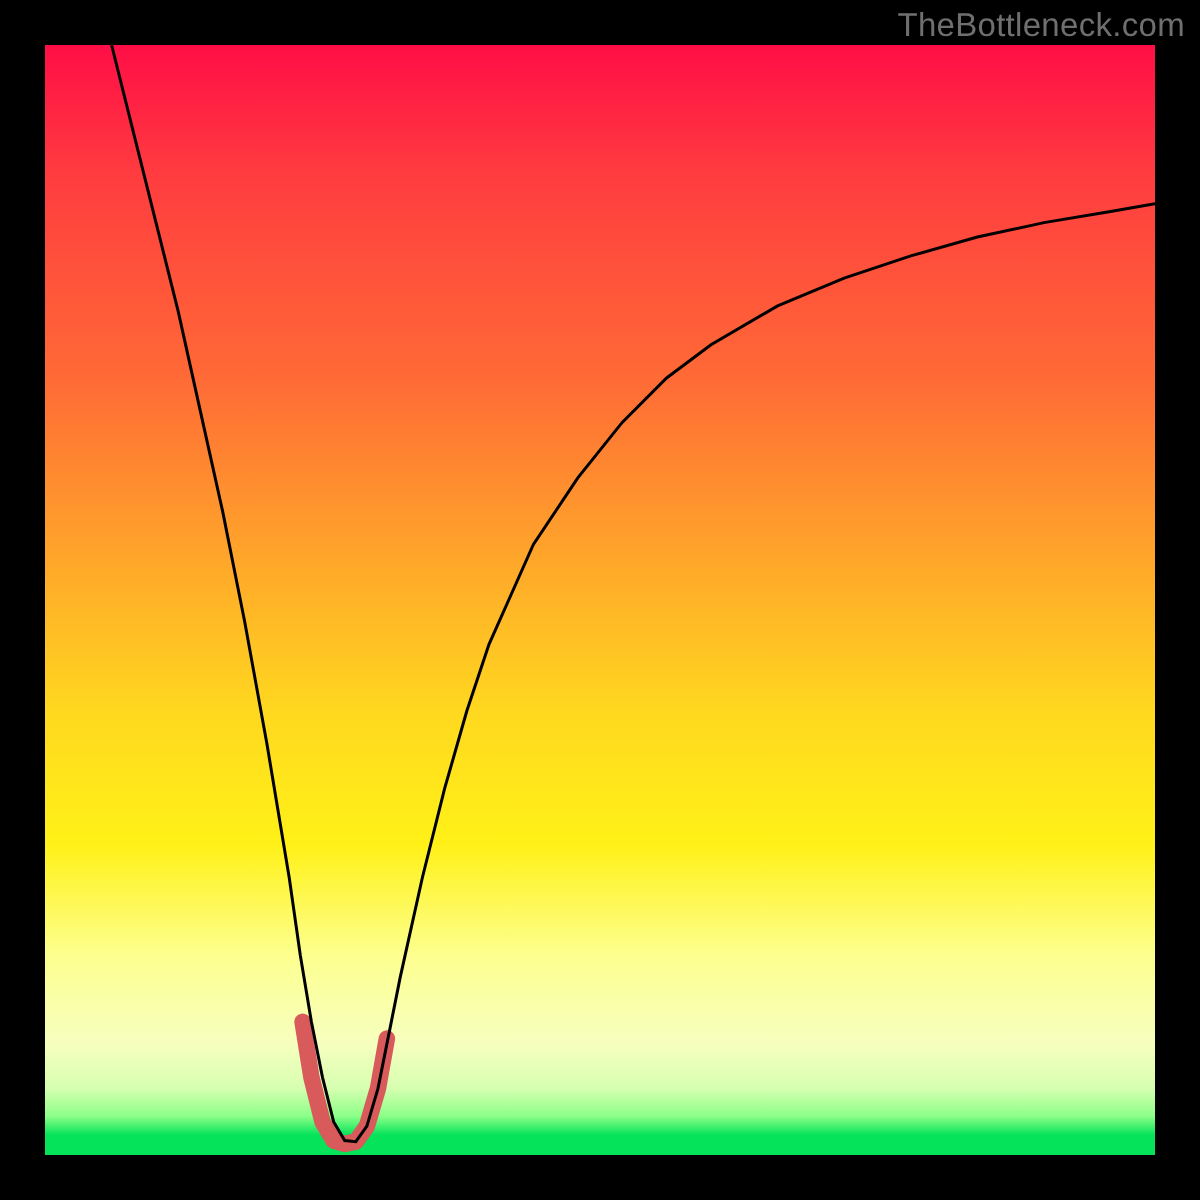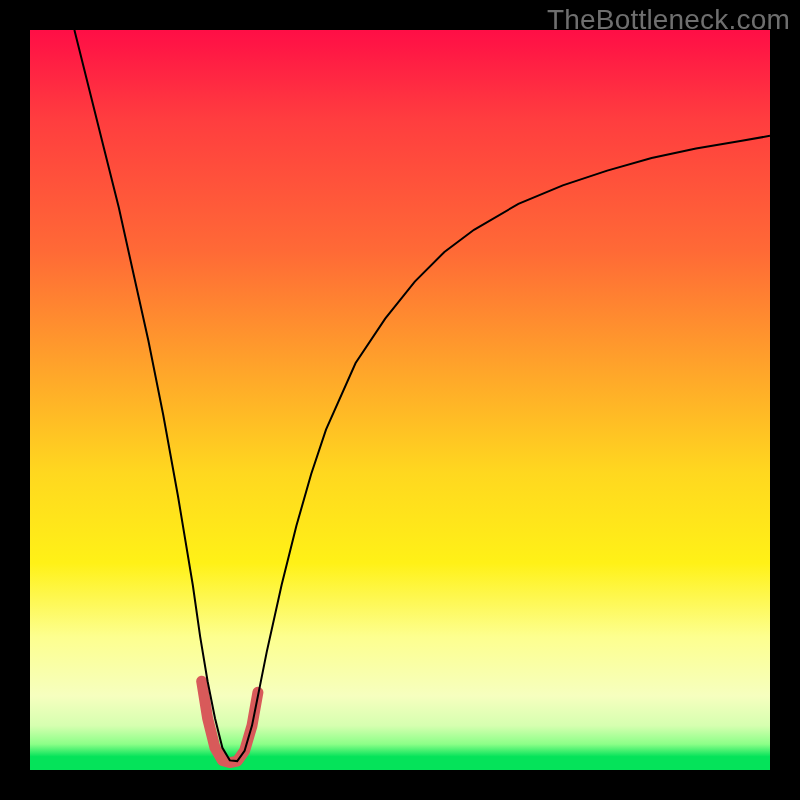--- a/index.html
+++ b/index.html
@@ -42,21 +42,21 @@
       #8cff88 96.5%,
       #05e35a 98.2%,
       #05e35a 100%
     );
   }
   .watermark {
     position: absolute;
     top: 4px;
     right: 10px;
     color: #6f6f6f;
-    font-size: 28px;
+    font-size: 22px;
     font-weight: 500;
     letter-spacing: 0.2px;
     user-select: none;
   }
   svg.curve {
     position: absolute;
     inset: 0;
   }
 </style>
 </head>

